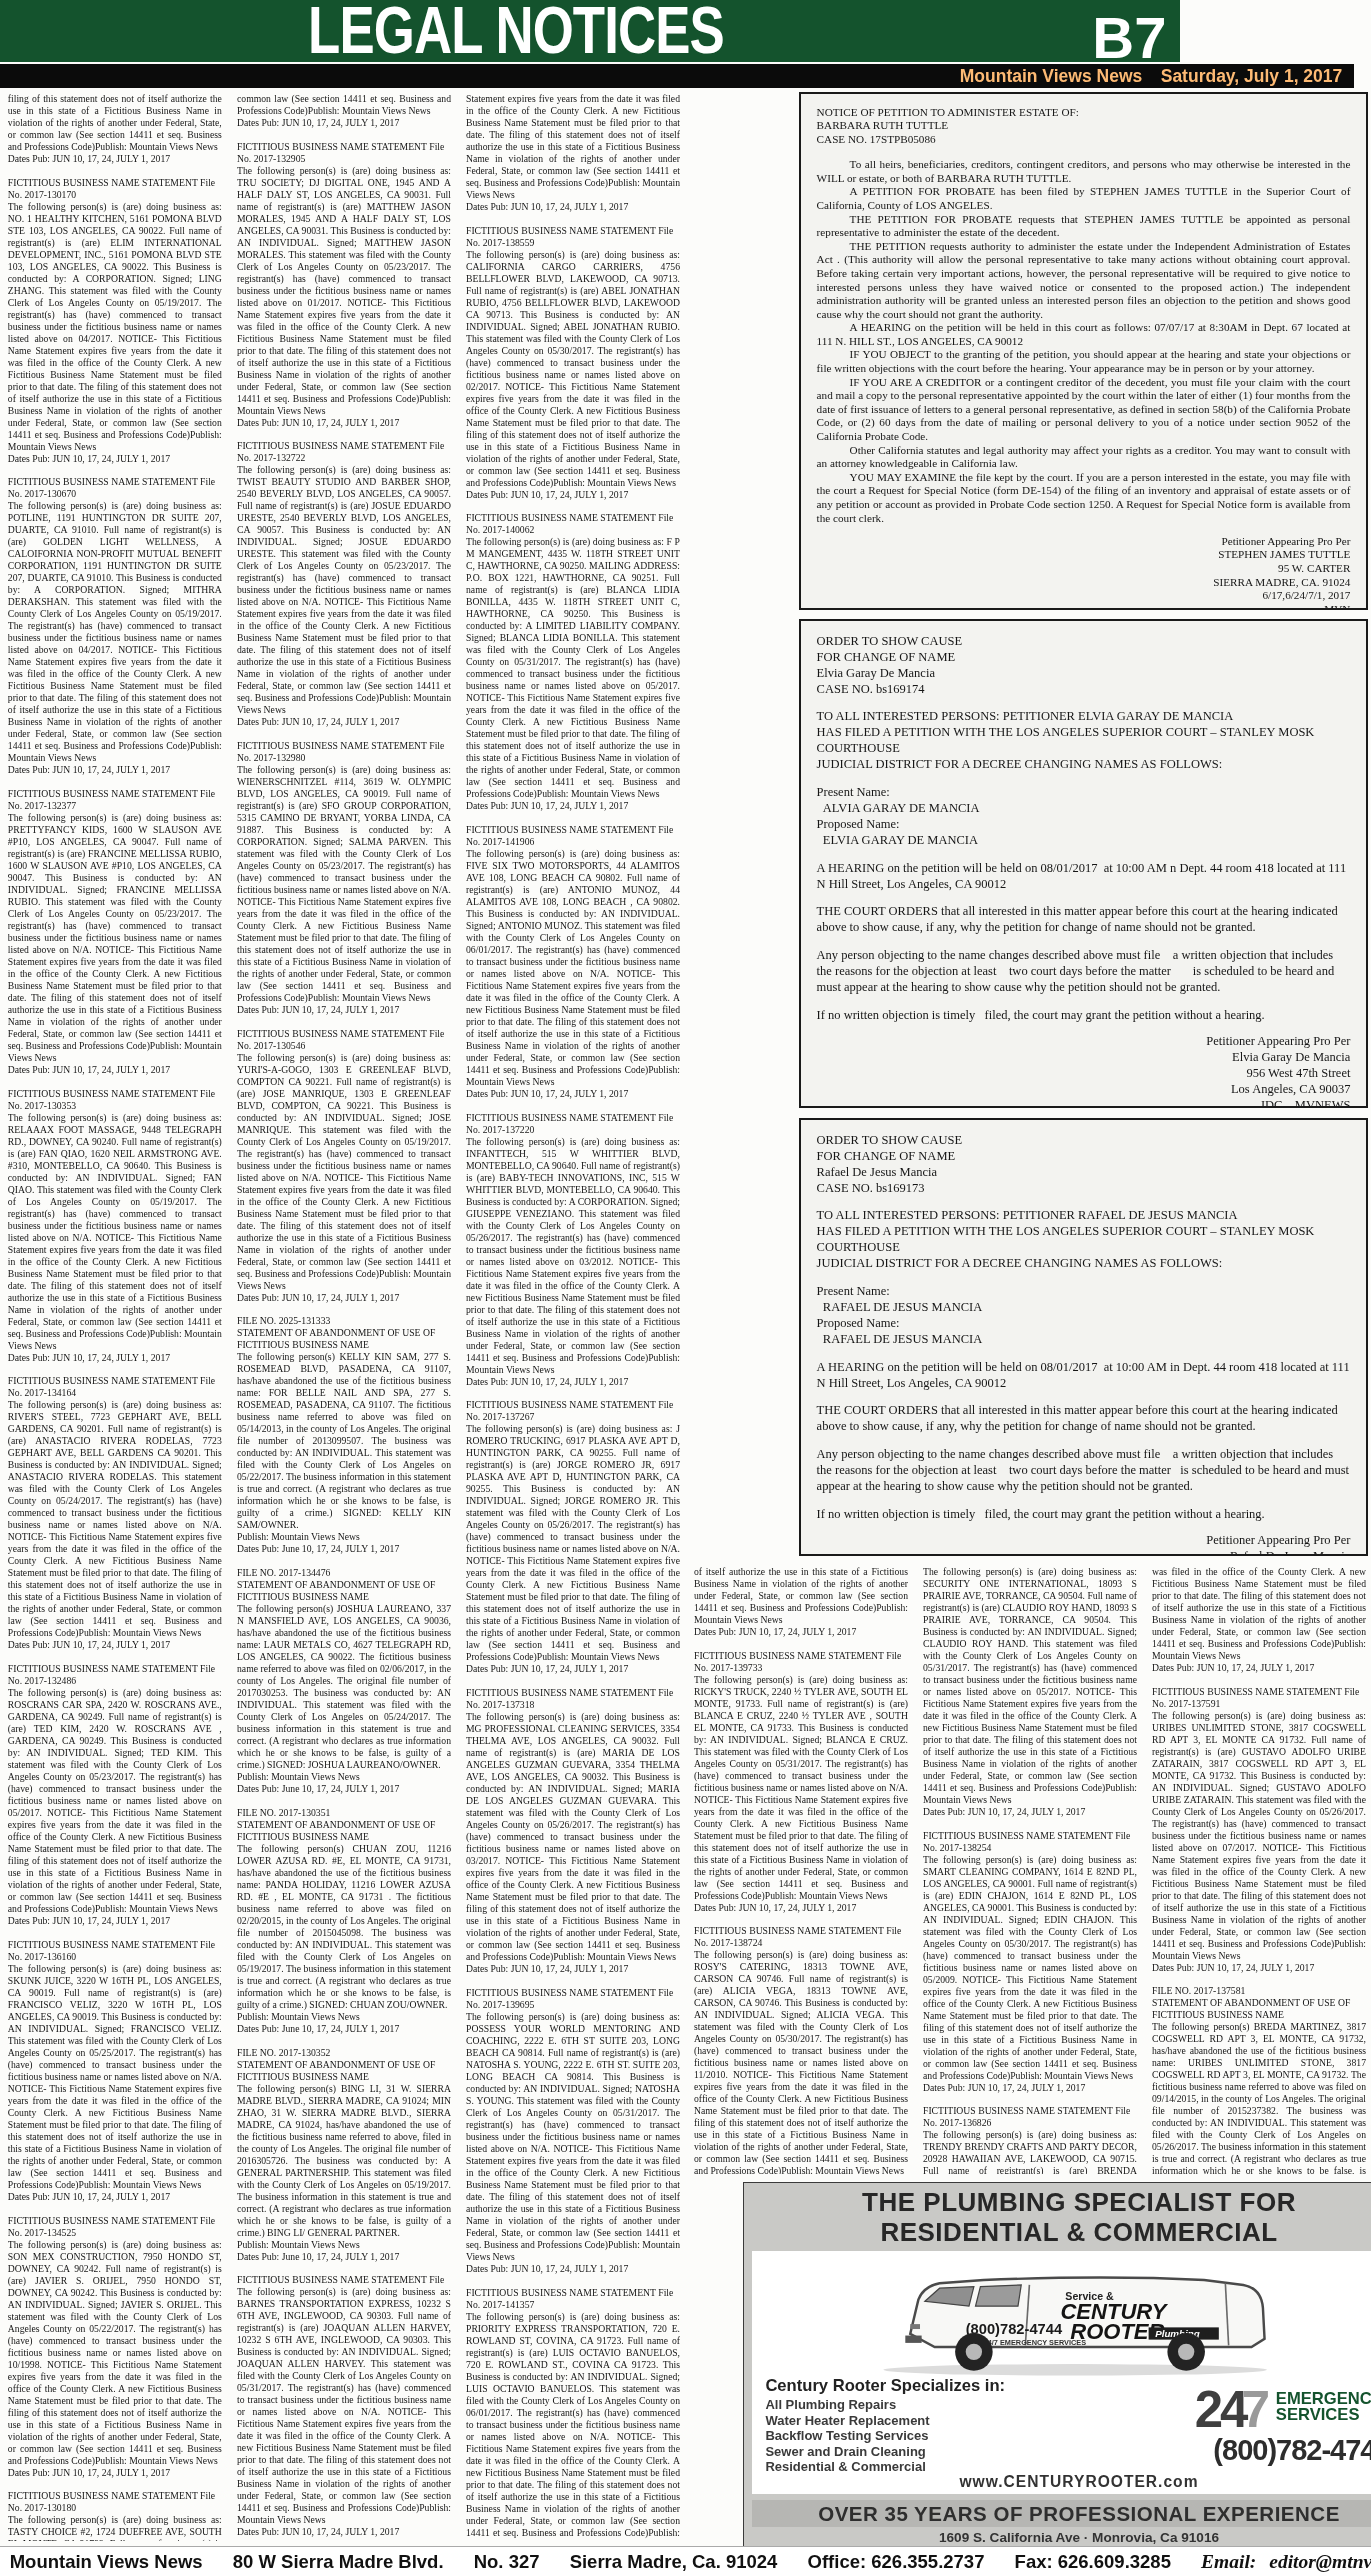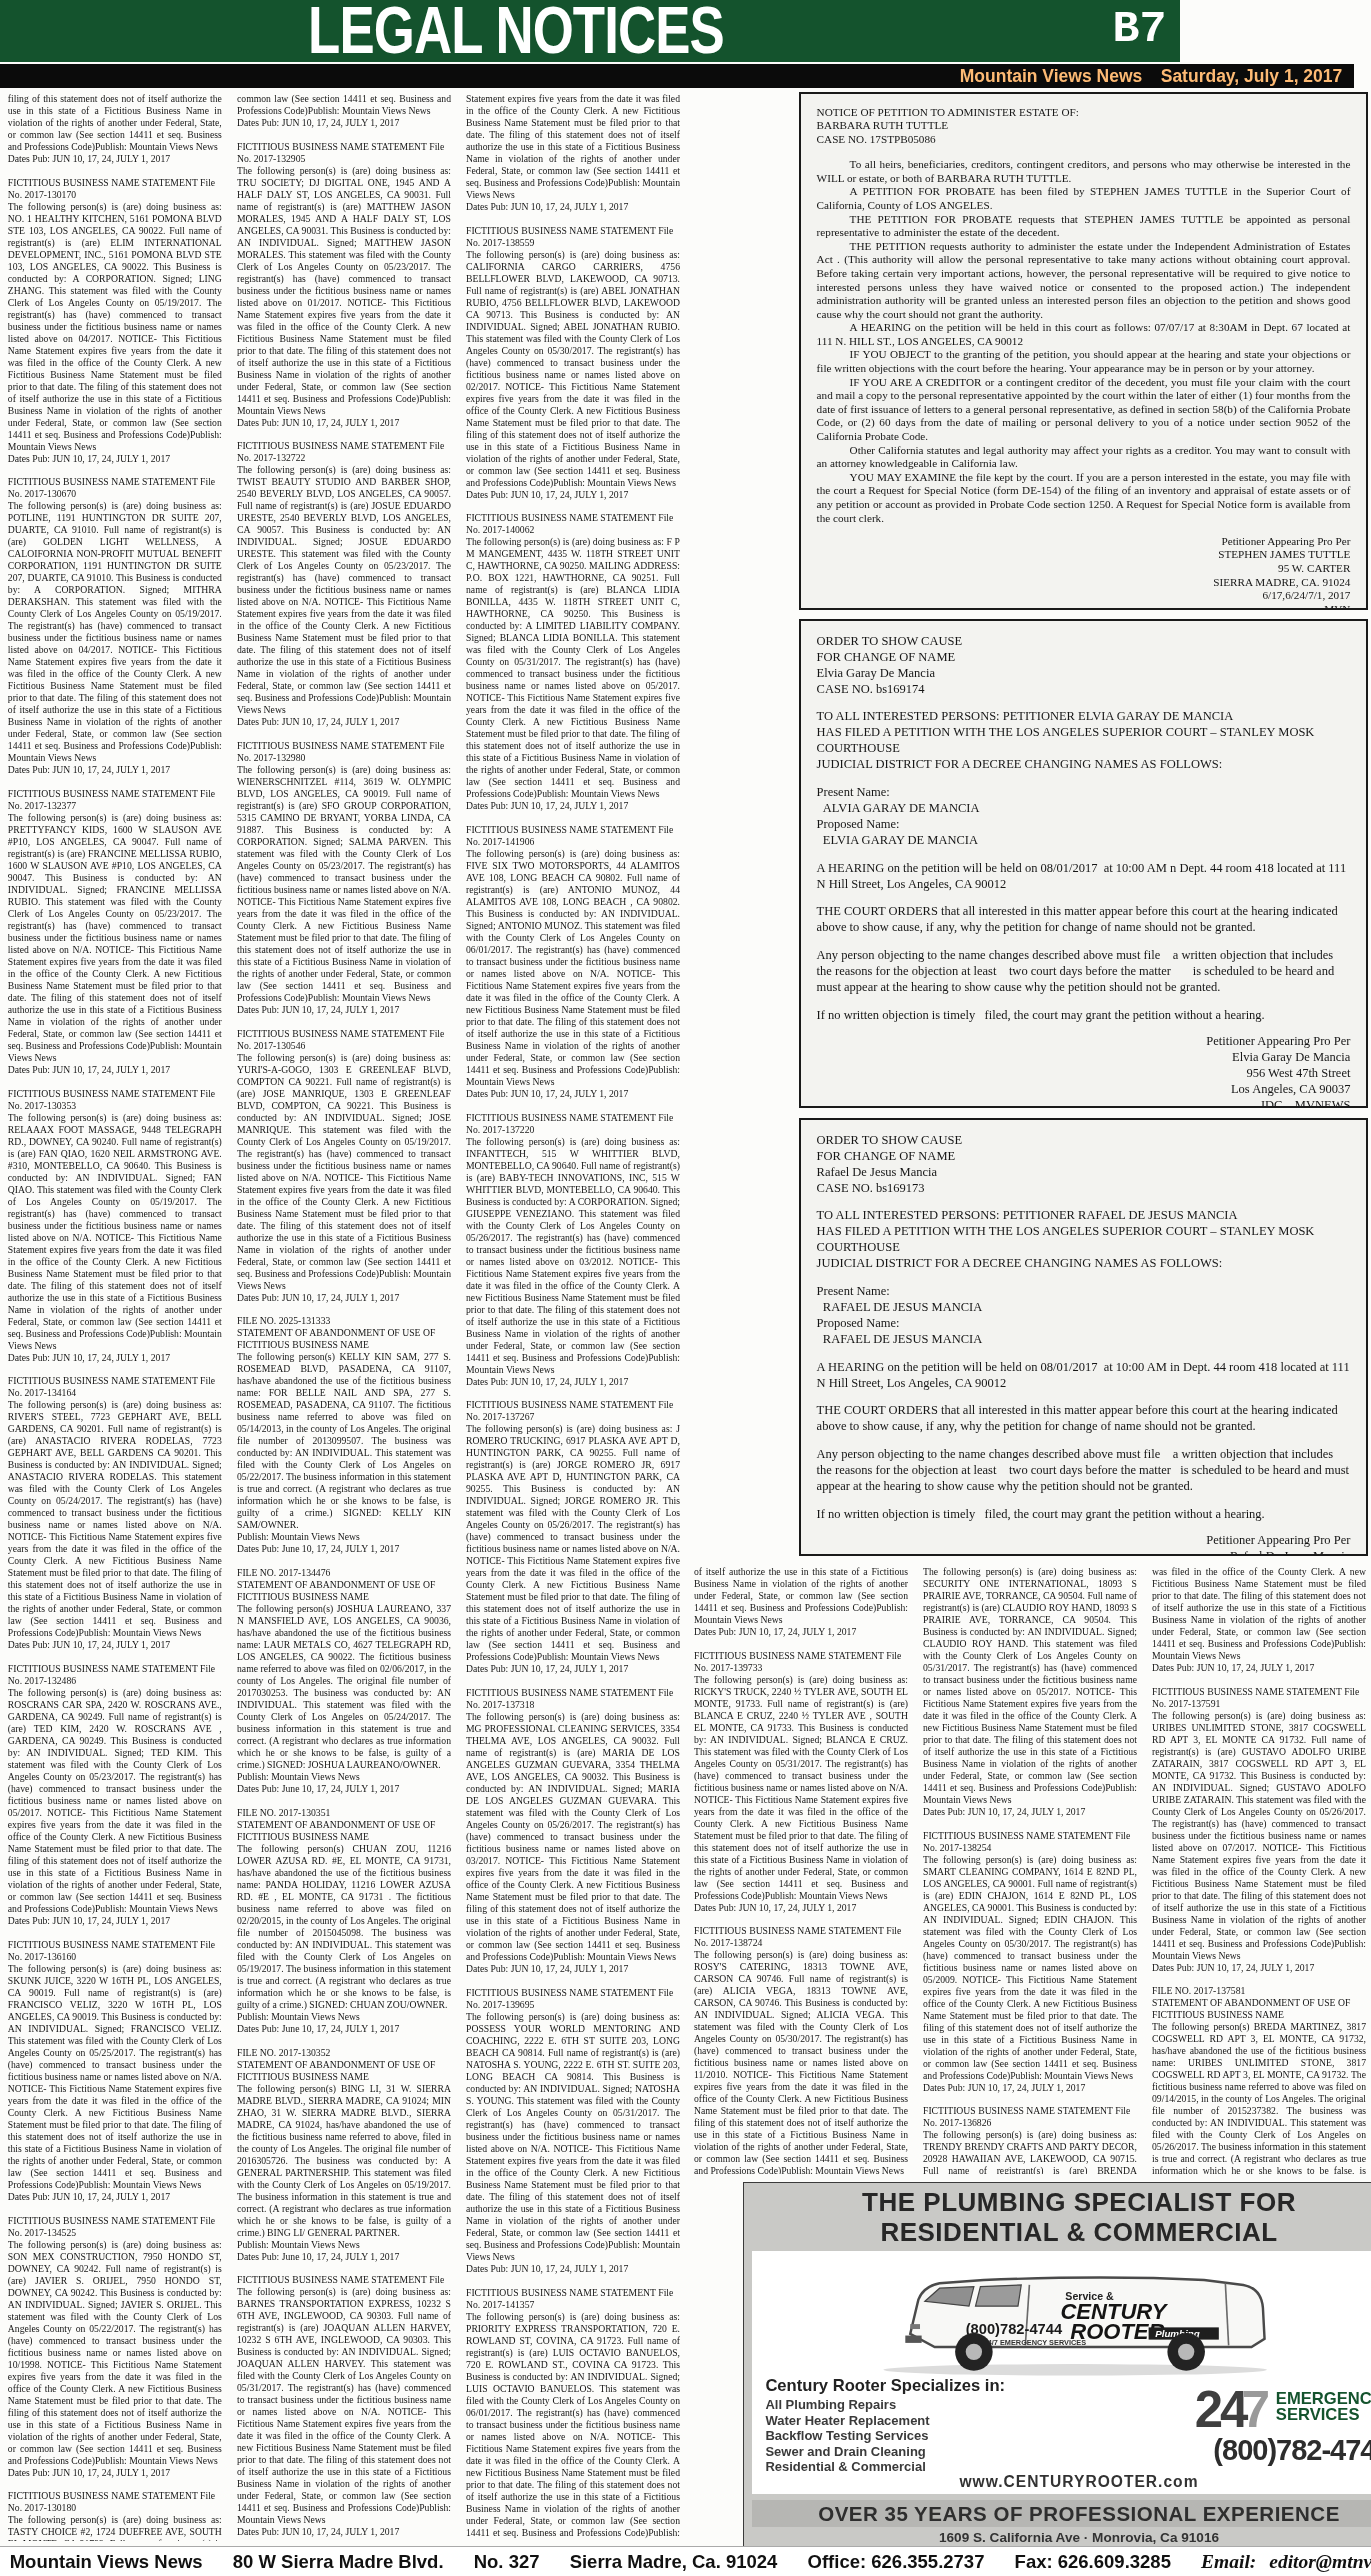--- a/index.html
+++ b/index.html
@@ -4,22 +4,22 @@
 <style>
   html,body{margin:0;padding:0;background:#777;}
   .page{position:relative;width:1371px;height:2576px;margin:0 auto;background:#fcfcfa;
         font-family:"Liberation Serif",serif;color:#161616;overflow:hidden;}
 
   
   .banner{position:absolute;left:0;top:0;width:1180px;height:62px;background:#14532d;}
   .banner-title{position:absolute;left:0;top:-7.8px;width:1032px;margin:0;text-align:center;
         color:#fff;font-family:"Liberation Sans",sans-serif;font-weight:bold;font-size:60px;
         letter-spacing:-1px;transform:scale(0.88,1.1);transform-origin:center top;white-space:nowrap;}
-  .banner-pageno{position:absolute;right:13.6px;top:3.9px;color:#fff;font-weight:bold;font-size:45px;
-        font-family:Liberation Mono, monospace;}
+  .banner-pageno{position:absolute;right:13.6px;top:3.9px;color:#fff;font-weight:bold;font-size:58px;
+        font-family:Liberation Sans, sans-serif;}
   .date-bar{position:absolute;left:0;top:64px;width:1354px;height:24px;background:#0b0b0b;
         color:#fdba74;font-family:"Liberation Sans",sans-serif;font-weight:bold;font-size:17.5px;
         line-height:24px;text-align:right;box-sizing:border-box;padding-right:11.7px;}
   .date-bar span{margin-left:13.6px;}
 
   
   .ncol{position:absolute;width:214px;top:93px;height:2448px;overflow:hidden;
         font-size:9.7px;line-height:12px;text-align:justify;}
   #col-4,#col-5,#col-6{top:1566px;height:608px;}
   .blk{margin-bottom:11.7px;}

